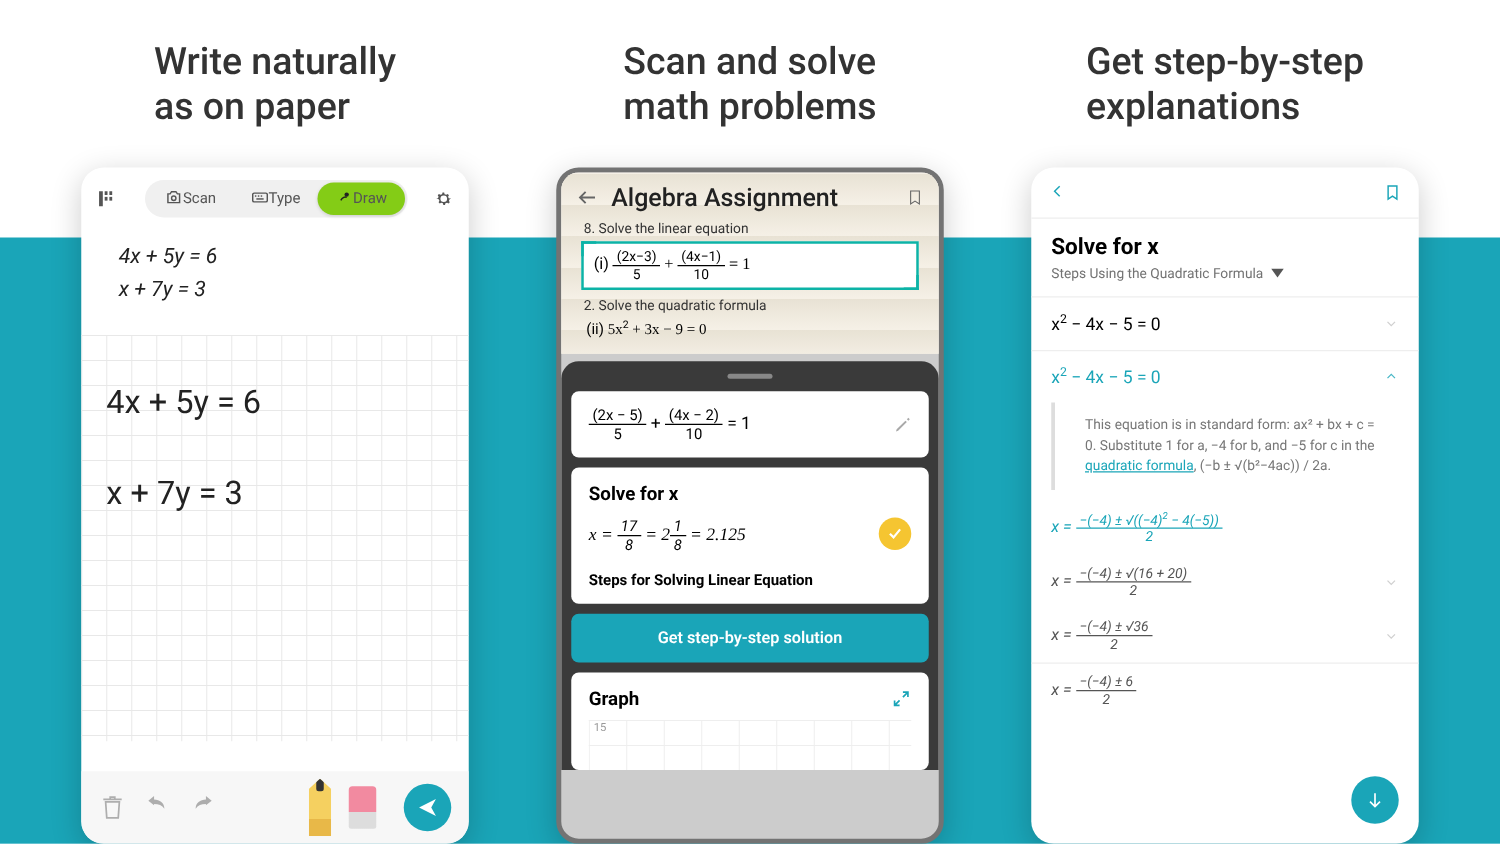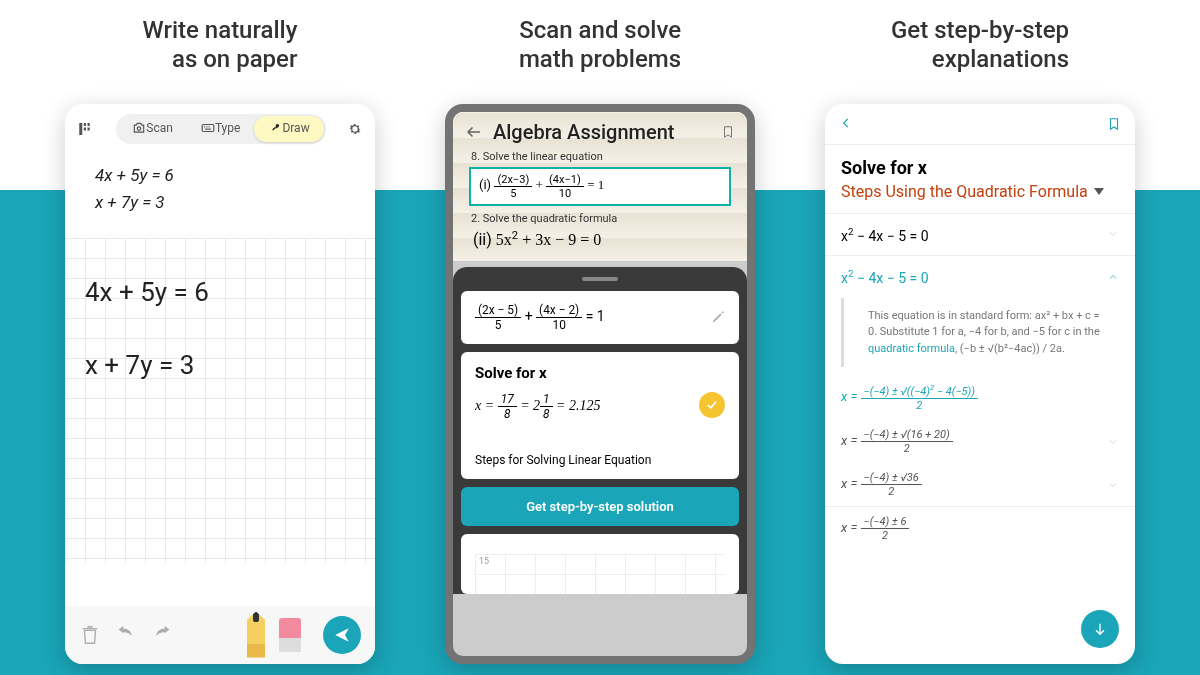--- a/index.html
+++ b/index.html
@@ -1,72 +1,72 @@
 <!DOCTYPE html>
 <html><head>
 <meta charset="utf-8">
 <style>
 *{box-sizing:border-box;margin:0;padding:0;font-family:-apple-system,BlinkMacSystemFont,'Segoe UI',Roboto,sans-serif}
 body{width:1200px;height:675px;background:#fff;overflow:hidden;position:relative}
 .teal-band{position:absolute;top:190px;left:0;right:0;bottom:0;background:#1aa5b8}
 .container{display:flex;justify-content:space-around;padding:0 30px;position:relative;height:100%}
 .column{display:flex;flex-direction:column;align-items:center;width:360px}
-.headline{font-size:24px;font-weight:500;color:#333;text-align:right;line-height:1.2;margin:16px 0 30px 0}
+.headline{font-size:30px;font-weight:500;color:#333;text-align:left;line-height:1.2;margin:32px 0 30px 0}
 .phone{width:310px;height:560px;background:#fff;border-radius:18px;box-shadow:0 6px 25px rgba(0,0,0,.2);overflow:hidden;position:relative}
 .p1-top{display:flex;align-items:center;justify-content:space-between;padding:10px 12px}
 .p1-icon-left{width:18px;height:18px;display:flex;align-items:center}
 .mode-switch{display:flex;background:#f0f0f0;border-radius:20px;padding:2px}
 .mode-item{display:flex;align-items:flex-start;padding:5px 14px;font-size:12px;color:#555}
-.mode-item.active{background:#fef9c3;border-radius:18px;box-shadow:0 1px 3px rgba(0,0,0,.15)}
+.mode-item.active{background:#84cc16;border-radius:18px;box-shadow:0 1px 3px rgba(0,0,0,.15)}
 .mode-icon{width:14px;height:14px;margin-bottom:2px}
 .gear{width:16px;height:16px}
 .eq-block{padding:8px 30px 22px 30px;font-family:Georgia,serif;font-style:italic;font-size:17px;color:#222;line-height:1.6}
 .grid-area{background-image:linear-gradient(#e8e8e8 1px,transparent 1px),linear-gradient(90deg,#e8e8e8 1px,transparent 1px);background-size:20px 20px;height:325px;padding:18px 20px;font-family:'Comic Sans MS',cursive;font-size:26px;color:#222;line-height:2.8}
 .p1-bottom{position:absolute;bottom:0;left:0;right:0;height:58px;background:#f7f7f7;display:flex;align-items:center;padding:0 14px;gap:14px}
 .bottom-icon{width:22px;height:22px;opacity:.45}
 .pencil{width:18px;height:46px;background:linear-gradient(#f5d060 0%,#f5d060 70%,#e8b848 70%);clip-path:polygon(50% 0,100% 18%,100% 100%,0 100%,0 18%);margin-left:auto;position:relative}
 .pencil::after{content:'';position:absolute;top:0;left:50%;transform:translateX(-50%);width:6px;height:10px;background:#333;border-radius:2px}
 .eraser{width:22px;height:34px;background:linear-gradient(#f28aa0 0%,#f28aa0 60%,#ddd 60%);border-radius:3px 3px 2px 2px}
 .send-btn{width:38px;height:38px;border-radius:50%;background:#1aa5b8;display:flex;align-items:center;justify-content:center;margin-left:8px}
-.phone2{border:8px solid #737373;background:#ccc}
+.phone2{border:4px solid #737373;background:#ccc}
 .p2-paper{background:repeating-linear-gradient(#f5f0e6,#f5f0e6 1px,#e8e2d4 1px,#f5f0e6 25px),#f5f0e6;padding:8px 12px 12px 12px}
 .p2-top{display:flex;align-items:center;gap:10px}
 .back-arrow{width:18px;height:18px;color:#666}
 .p2-title{font-size:20px;font-weight:500;color:#222;flex:1}
 .bookmark-o{width:14px;height:18px}
 .p2-q{font-size:11px;color:#333;margin:6px 0 4px 6px}
 .p2-eq-box{border:2px solid #0cb3a6;background:#fff;padding:4px 8px;margin:2px 4px;position:relative;font-family:Georgia,serif;font-size:13px}
 .p2-eq-box::before,.p2-eq-box::after{content:'';position:absolute;width:10px;height:10px;border:2px solid #0cb3a6}
 .p2-eq-box::before{top:-2px;left:-2px;border-right:none;border-bottom:none}
 .p2-eq-box::after{bottom:-2px;right:-2px;border-left:none;border-top:none}
 .p2-panel{background:#3a3a3a;border-radius:14px 14px 0 0;margin-top:6px;padding:10px 8px 0 8px}
 .p2-handle{width:36px;height:4px;background:#888;border-radius:2px;margin:0 auto 10px}
 .card{background:#fff;border-radius:6px;padding:12px 14px;margin-bottom:8px}
 .card-eq{font-family:Georgia,serif;font-size:14px;display:flex;align-items:center;justify-content:space-between}
 .edit-icon{width:14px;height:14px;opacity:.5}
 .card-h{font-weight:700;font-size:15px;margin-bottom:10px}
 .sol-row{display:flex;align-items:flex-start;justify-content:space-between}
 .sol-eq{font-family:Georgia,serif;font-style:italic;font-size:14px}
 .check-badge{width:26px;height:26px;border-radius:50%;background:#f5c531;display:flex;align-items:center;justify-content:center}
-.steps-label{font-weight:400;font-size:12px;margin-top:32px}
+.steps-label{font-weight:700;font-size:12px;margin-top:14px}
 .cta-btn{background:#1aa5b8;color:#fff;text-align:center;padding:12px;border-radius:6px;font-size:13px;font-weight:600;margin-bottom:8px}
 .graph-head{display:flex;justify-content:space-between;align-items:center;font-weight:700;font-size:15px}
 .expand-icon{width:16px;height:16px;color:#1aa5b8}
 .graph-grid{height:40px;margin-top:8px;background-image:linear-gradient(#eee 1px,transparent 1px),linear-gradient(90deg,#eee 1px,transparent 1px);background-size:30px 20px;position:relative;font-size:9px;color:#999}
 .p3-top{display:flex;justify-content:space-between;padding:12px 14px;border-bottom:1px solid #eee}
 .chev-left{width:14px;height:14px;color:#1aa5b8}
 .bookmark-t{width:14px;height:16px;color:#1aa5b8}
 .p3-h{font-weight:700;font-size:18px;padding:12px 16px 4px}
-.p3-sub{font-size:16px;color:#c2410c;padding:0 16px 12px;display:flex;align-items:center;gap:6px}
+.p3-sub{font-size:11px;color:#737373;padding:0 16px 12px;display:flex;align-items:center;gap:6px}
 .triangle-down{width:0;height:0;border-left:5px solid transparent;border-right:5px solid transparent;border-top:7px solid #555}
 .step-row{border-top:1px solid #eee;padding:12px 16px;display:flex;justify-content:space-between;align-items:center;font-family:Georgia,serif;font-size:14px}
 .step-row.active{color:#1aa5b8}
 .chev{width:12px;height:12px;opacity:.4}
 .explain-box{padding:10px 16px 10px 24px;border-left:3px solid #ddd;margin:0 16px 8px 16px;font-size:11px;color:#777;line-height:1.5}
-.explain-box .link{color:#1aa5b8;}
+.explain-box .link{color:#1aa5b8;text-decoration:underline}
 .formula-row{padding:8px 16px;font-family:Georgia,serif;font-style:italic;font-size:13px;color:#1aa5b8;display:flex;justify-content:space-between;align-items:center}
 .formula-row.gray{color:#555}
 .fab{position:absolute;bottom:16px;right:16px;width:38px;height:38px;border-radius:50%;background:#1aa5b8;display:flex;align-items:center;justify-content:center}
 .frac{display:inline-block;text-align:center;vertical-align:middle;font-size:.85em}
 .frac .n{display:block;border-bottom:1px solid currentColor;padding:0 3px}
 .frac .d{display:block;padding:0 3px}
 sup{font-size:.7em}
 </style>
 </head>
 <body>
@@ -163,21 +163,21 @@
         <svg class="bookmark-o" viewBox="0 0 24 24">
               <path d="M6 3h12v18l-6-4-6 4z" fill="none" stroke="#666" stroke-width="1.5"></path>
             </svg>
       </div>
       <div class="p2-q">8. Solve the linear equation</div>
       <div class="p2-eq-box">
         <span>(i)</span>
         <span class="frac"><span class="n">(2x−3)</span><span class="d">5</span></span> + <span class="frac"><span class="n">(4x−1)</span><span class="d">10</span></span> = 1
       </div>
       <div class="p2-q">2. Solve the quadratic formula</div>
-      <div style="font-family:Georgia,serif;font-size:16px;padding:0 8px">
+      <div style="font-family:Georgia,serif;font-size:12px;padding:0 8px">
         <span>(ii)</span> 5x<sup>2</sup> + 3x − 9 = 0
       </div>
     </div>
     <div class="p2-panel">
       <div class="p2-handle"></div>
       <div class="card">
         <div class="card-eq">
           <span><span class="frac"><span class="n">(2x − 5)</span><span class="d">5</span></span> + <span class="frac"><span class="n">(4x − 2)</span><span class="d">10</span></span> = 1</span>
           <svg class="edit-icon" viewBox="0 0 24 24" fill="#555">
                 <path d="M3 21l3-1 12-12-2-2L4 18zM18 4l2 2 2-2-2-2z"></path>
@@ -191,20 +191,26 @@
           <div class="check-badge">
             <svg width="14" height="14" viewBox="0 0 24 24">
                   <path d="M5 12l5 5 9-11" stroke="#fff" fill="none" stroke-width="3"></path>
                 </svg>
           </div>
         </div>
         <div class="steps-label">Steps for Solving Linear Equation</div>
       </div>
       <div class="cta-btn">Get step-by-step solution</div>
       <div class="card" style="padding-bottom:0">
+        <div class="graph-head">
+          <span>Graph</span>
+          <svg class="expand-icon" viewBox="0 0 24 24">
+                <path d="M14 4h6v6m0-6L14 10M10 20H4v-6m0 6l6-6" stroke="#1aa5b8" fill="none" stroke-width="2"></path>
+              </svg>
+        </div>
         <div class="graph-grid">
               <span style="position:absolute;left:4px;top:2px">15</span>
             </div>
       </div>
     </div>
   </div>
 </div>
 
 <div class="column">
   <div class="headline">

